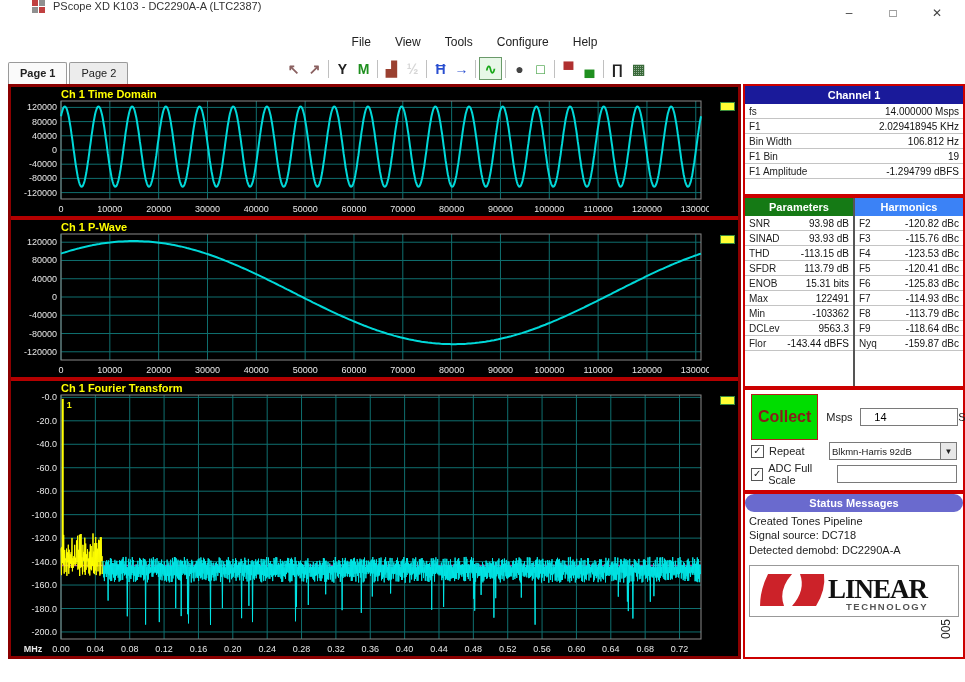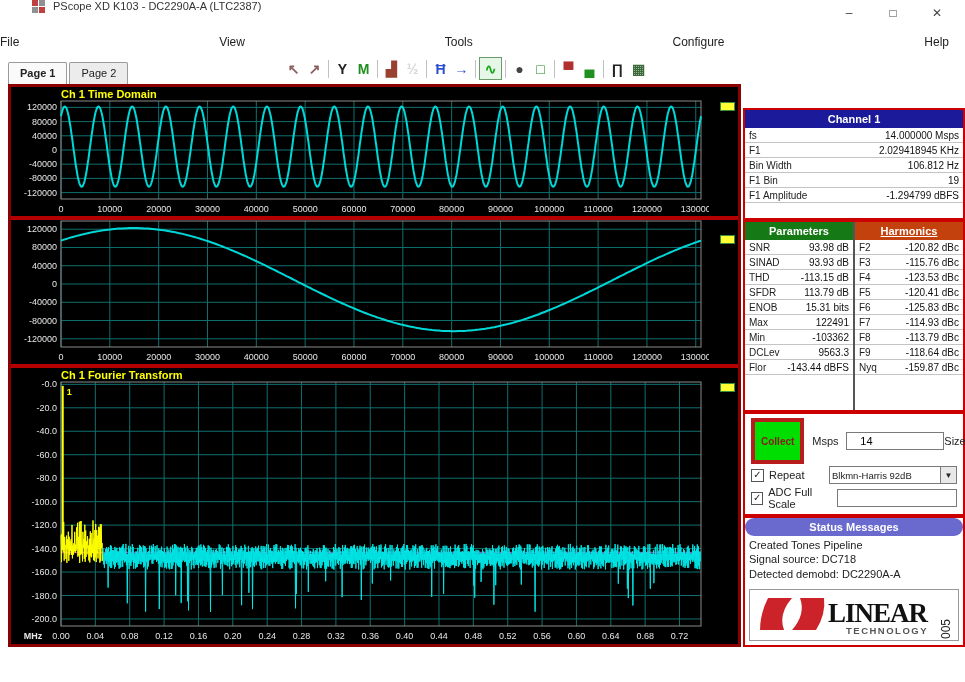--- a/index.html
+++ b/index.html
@@ -4,56 +4,56 @@
 <style>
   html,body{margin:0;padding:0;}
   body{width:965px;height:682px;background:#ffffff;font-family:"Liberation Sans",sans-serif;position:relative;overflow:hidden;}
   
   .titlebar{display:flex;align-items:flex-start;height:30px;padding-left:32px;background:#fff;}
   .app-icon{width:14px;height:14px;display:grid;grid-template-columns:6px 6px;grid-template-rows:6px 6px;gap:1px;}
   .app-icon i{display:block;}
   .title-text{font-size:11px;color:#333;margin-left:7px;}
   .win-controls{margin-left:auto;display:flex;margin-right:6px;}
   .win-btn{width:44px;text-align:center;font-size:12px;color:#444;cursor:pointer;line-height:26px;}
-  .menubar{display:flex;justify-content:space-between;gap:24px;padding-right:16px;font-size:12px;color:#222;height:24px;align-items:center;background:#fff;}
+  .menubar{display:flex;justify-content:center;gap:24px;padding-right:16px;font-size:12px;color:#222;height:24px;align-items:center;background:#fff;}
   .menu-item{cursor:pointer;}
   .tabrow{height:30px;position:relative;display:flex;align-items:flex-end;padding-left:8px;background:#fff;}
   .tab{font-size:11px;padding:4px 11px 5px;border:1px solid #9a9a9a;border-bottom:none;background:#ececec;margin-right:2px;border-radius:2px 2px 0 0;cursor:pointer;color:#222;}
   .tab.active{background:#fafafa;font-weight:bold;}
   .toolbar{position:absolute;left:283px;top:3px;display:flex;align-items:center;}
   .ticon{width:21px;height:21px;display:flex;align-items:center;justify-content:center;font-size:14px;font-weight:bold;cursor:pointer;}
   .ticon.selected{border:1px solid #6a9a6a;background:#e7f7e7;}
   .ticon.disabled{opacity:.4;}
   .tdiv{width:1px;height:18px;background:#c0c0c0;margin:0 3px;}
   
   .main{display:flex;align-items:stretch;padding-left:8px;}
   .charts{width:760px;background:#000;border:3px solid #8b0000;display:flex;flex-direction:column;box-sizing:border-box;}
   .chart{position:relative;background:#000;}
   .chart-title{height:13px;padding-left:50px;color:#ffff00;font-size:11px;font-weight:bold;line-height:14px;}
   .chart svg{display:block;}
   .indicator{position:absolute;right:3px;top:15px;width:13px;height:7px;background:#ffff33;border:1px solid #3a8a3a;cursor:pointer;}
   .cdivider{height:4px;background:#b40000;}
   
-  .rightpanel{width:222px;margin-left:2px;display:flex;flex-direction:column;box-sizing:border-box;margin-top:24px;}
+  .rightpanel{width:222px;margin-left:2px;display:flex;flex-direction:column;box-sizing:border-box;}
   .rp-box{border:2px solid #cc0000;background:#fff;box-sizing:border-box;}
   .rp-header{color:#fff;text-align:center;font-size:11px;font-weight:bold;padding:3px 0;}
   .hdr-navy{background:#1a1a9a;}
   .hdr-green{background:#157a15;}
-  .hdr-red{background:#c2410c;text-decoration:underline;}
+  .hdr-red{background:#3b82f6;}
   .hdr-purple{background:#6a6ace;border-radius:9px;}
   .trow{display:flex;justify-content:space-between;font-size:10px;padding:2px 4px 1px;border-bottom:1px solid #c4c4c4;color:#111;}
   .trow .tl{color:#222;}
   .trow .tv{text-align:right;}
   .ph-wrap{display:flex;}
   .ph-col{flex:1;min-width:0;}
   .ph-col.second{border-left:2px solid #555;}
   
   .collect{padding:4px 6px;font-size:11px;color:#222;}
   .c-top{display:flex;}
-  .collect-btn{background:#00dd00;color:#8b1a1a;font-weight:bold;font-size:10px;width:84px;height:46px;border:4px solid #b91c1c;cursor:pointer;font-family:"Liberation Sans",sans-serif;}
+  .collect-btn{background:#00dd00;color:#8b1a1a;font-weight:bold;font-size:16px;width:84px;height:46px;border:1px solid #b91c1c;cursor:pointer;font-family:"Liberation Sans",sans-serif;}
   .c-right{flex:1;margin-left:8px;display:flex;flex-direction:row;justify-content:center;}
   .c-row{display:flex;align-items:center;margin:2px 0;}
   .c-lab{width:34px;}
   .tin{border:1px solid #7a7a7a;background:#fff;font-size:11px;padding:1px 13px;height:14px;font-family:"Liberation Sans",sans-serif;}
   .msps-in{width:70px;}
   .size-combo{display:flex;align-items:center;border:0;}
   .dd-btn{width:15px;height:15px;border:1px solid #7a7a7a;background:#e8e8e8;font-size:8px;display:flex;align-items:center;justify-content:center;cursor:pointer;}
   .size-val{width:62px;text-align:right;font-size:11px;border:1px solid #bbb;border-left:none;height:13px;padding:1px 3px;}
   .cb{width:11px;height:11px;border:1px solid #555;background:#fff;display:inline-flex;align-items:center;justify-content:center;font-size:10px;margin-right:5px;cursor:pointer;line-height:1;}
   .win-combo{display:flex;align-items:center;border:1px solid #7a7a7a;height:16px;width:126px;margin-left:auto;}
@@ -167,20 +167,21 @@
           <text x="489.453125" y="112" text-anchor="middle" fill="#e6e6e6" font-size="9">90000</text>
           <text x="538.28125" y="112" text-anchor="middle" fill="#e6e6e6" font-size="9">100000</text>
           <text x="587.109375" y="112" text-anchor="middle" fill="#e6e6e6" font-size="9">110000</text>
           <text x="635.9375" y="112" text-anchor="middle" fill="#e6e6e6" font-size="9">120000</text>
           <text x="684.765625" y="112" text-anchor="middle" fill="#e6e6e6" font-size="9">130000</text>
           <polyline points="50.0,16.3 50.5,13.8 51.1,11.7 51.6,10.0 52.1,8.5 52.6,7.5 53.2,6.8 53.7,6.5 54.2,6.6 54.7,7.1 55.3,7.9 55.8,9.2 56.3,10.8 56.8,12.7 57.4,15.0 57.9,17.5 58.4,20.4 58.9,23.5 59.5,26.8 60.0,30.3 60.5,34.0 61.1,37.8 61.6,41.7 62.1,45.6 62.6,49.5 63.2,53.4 63.7,57.3 64.2,61.0 64.7,64.6 65.3,68.0 65.8,71.2 66.3,74.2 66.8,76.9 67.4,79.4 67.9,81.5 68.4,83.2 68.9,84.7 69.5,85.7 70.0,86.4 70.5,86.7 71.1,86.6 71.6,86.1 72.1,85.3 72.6,84.0 73.2,82.4 73.7,80.5 74.2,78.2 74.7,75.7 75.3,72.8 75.8,69.7 76.3,66.4 76.8,62.9 77.4,59.2 77.9,55.4 78.4,51.6 78.9,47.6 79.5,43.7 80.0,39.8 80.5,35.9 81.1,32.2 81.6,28.6 82.1,25.2 82.6,22.0 83.2,19.0 83.7,16.3 84.2,13.8 84.7,11.7 85.3,10.0 85.8,8.5 86.3,7.5 86.8,6.8 87.4,6.5 87.9,6.6 88.4,7.1 88.9,7.9 89.5,9.2 90.0,10.8 90.5,12.7 91.1,15.0 91.6,17.5 92.1,20.4 92.6,23.5 93.2,26.8 93.7,30.3 94.2,34.0 94.7,37.8 95.3,41.7 95.8,45.6 96.3,49.5 96.8,53.4 97.4,57.3 97.9,61.0 98.4,64.6 98.9,68.0 99.5,71.2 100.0,74.2 100.5,76.9 101.1,79.4 101.6,81.5 102.1,83.2 102.6,84.7 103.2,85.7 103.7,86.4 104.2,86.7 104.7,86.6 105.3,86.1 105.8,85.3 106.3,84.0 106.8,82.4 107.4,80.5 107.9,78.2 108.4,75.7 108.9,72.8 109.5,69.7 110.0,66.4 110.5,62.9 111.1,59.2 111.6,55.4 112.1,51.6 112.6,47.6 113.2,43.7 113.7,39.8 114.2,35.9 114.7,32.2 115.3,28.6 115.8,25.2 116.3,22.0 116.8,19.0 117.4,16.3 117.9,13.8 118.4,11.7 118.9,10.0 119.5,8.5 120.0,7.5 120.5,6.8 121.1,6.5 121.6,6.6 122.1,7.1 122.6,7.9 123.2,9.2 123.7,10.8 124.2,12.7 124.7,15.0 125.3,17.5 125.8,20.4 126.3,23.5 126.8,26.8 127.4,30.3 127.9,34.0 128.4,37.8 128.9,41.7 129.5,45.6 130.0,49.5 130.5,53.4 131.1,57.3 131.6,61.0 132.1,64.6 132.6,68.0 133.2,71.2 133.7,74.2 134.2,76.9 134.7,79.4 135.3,81.5 135.8,83.2 136.3,84.7 136.8,85.7 137.4,86.4 137.9,86.7 138.4,86.6 138.9,86.1 139.5,85.3 140.0,84.0 140.5,82.4 141.1,80.5 141.6,78.2 142.1,75.7 142.6,72.8 143.2,69.7 143.7,66.4 144.2,62.9 144.7,59.2 145.3,55.4 145.8,51.6 146.3,47.6 146.8,43.7 147.4,39.8 147.9,35.9 148.4,32.2 148.9,28.6 149.5,25.2 150.0,22.0 150.5,19.0 151.1,16.3 151.6,13.8 152.1,11.7 152.6,10.0 153.2,8.5 153.7,7.5 154.2,6.8 154.7,6.5 155.3,6.6 155.8,7.1 156.3,7.9 156.8,9.2 157.4,10.8 157.9,12.7 158.4,15.0 158.9,17.5 159.5,20.4 160.0,23.5 160.5,26.8 161.1,30.3 161.6,34.0 162.1,37.8 162.6,41.7 163.2,45.6 163.7,49.5 164.2,53.4 164.7,57.3 165.3,61.0 165.8,64.6 166.3,68.0 166.8,71.2 167.4,74.2 167.9,76.9 168.4,79.4 168.9,81.5 169.5,83.2 170.0,84.7 170.5,85.7 171.1,86.4 171.6,86.7 172.1,86.6 172.6,86.1 173.2,85.3 173.7,84.0 174.2,82.4 174.7,80.5 175.3,78.2 175.8,75.7 176.3,72.8 176.8,69.7 177.4,66.4 177.9,62.9 178.4,59.2 178.9,55.4 179.5,51.6 180.0,47.6 180.5,43.7 181.1,39.8 181.6,35.9 182.1,32.2 182.6,28.6 183.2,25.2 183.7,22.0 184.2,19.0 184.7,16.3 185.3,13.8 185.8,11.7 186.3,10.0 186.8,8.5 187.4,7.5 187.9,6.8 188.4,6.5 188.9,6.6 189.5,7.1 190.0,7.9 190.5,9.2 191.1,10.8 191.6,12.7 192.1,15.0 192.6,17.5 193.2,20.4 193.7,23.5 194.2,26.8 194.7,30.3 195.3,34.0 195.8,37.8 196.3,41.7 196.8,45.6 197.4,49.5 197.9,53.4 198.4,57.3 198.9,61.0 199.5,64.6 200.0,68.0 200.5,71.2 201.1,74.2 201.6,76.9 202.1,79.4 202.6,81.5 203.2,83.2 203.7,84.7 204.2,85.7 204.7,86.4 205.3,86.7 205.8,86.6 206.3,86.1 206.8,85.3 207.4,84.0 207.9,82.4 208.4,80.5 208.9,78.2 209.5,75.7 210.0,72.8 210.5,69.7 211.1,66.4 211.6,62.9 212.1,59.2 212.6,55.4 213.2,51.6 213.7,47.6 214.2,43.7 214.7,39.8 215.3,35.9 215.8,32.2 216.3,28.6 216.8,25.2 217.4,22.0 217.9,19.0 218.4,16.3 218.9,13.8 219.5,11.7 220.0,10.0 220.5,8.5 221.1,7.5 221.6,6.8 222.1,6.5 222.6,6.6 223.2,7.1 223.7,7.9 224.2,9.2 224.7,10.8 225.3,12.7 225.8,15.0 226.3,17.5 226.8,20.4 227.4,23.5 227.9,26.8 228.4,30.3 228.9,34.0 229.5,37.8 230.0,41.7 230.5,45.6 231.1,49.5 231.6,53.4 232.1,57.3 232.6,61.0 233.2,64.6 233.7,68.0 234.2,71.2 234.7,74.2 235.3,76.9 235.8,79.4 236.3,81.5 236.8,83.2 237.4,84.7 237.9,85.7 238.4,86.4 238.9,86.7 239.5,86.6 240.0,86.1 240.5,85.3 241.1,84.0 241.6,82.4 242.1,80.5 242.6,78.2 243.2,75.7 243.7,72.8 244.2,69.7 244.7,66.4 245.3,62.9 245.8,59.2 246.3,55.4 246.8,51.6 247.4,47.6 247.9,43.7 248.4,39.8 248.9,35.9 249.5,32.2 250.0,28.6 250.5,25.2 251.1,22.0 251.6,19.0 252.1,16.3 252.6,13.8 253.2,11.7 253.7,10.0 254.2,8.5 254.7,7.5 255.3,6.8 255.8,6.5 256.3,6.6 256.8,7.1 257.4,7.9 257.9,9.2 258.4,10.8 258.9,12.7 259.5,15.0 260.0,17.5 260.5,20.4 261.1,23.5 261.6,26.8 262.1,30.3 262.6,34.0 263.2,37.8 263.7,41.7 264.2,45.6 264.7,49.5 265.3,53.4 265.8,57.3 266.3,61.0 266.8,64.6 267.4,68.0 267.9,71.2 268.4,74.2 268.9,76.9 269.5,79.4 270.0,81.5 270.5,83.2 271.1,84.7 271.6,85.7 272.1,86.4 272.6,86.7 273.2,86.6 273.7,86.1 274.2,85.3 274.7,84.0 275.3,82.4 275.8,80.5 276.3,78.2 276.8,75.7 277.4,72.8 277.9,69.7 278.4,66.4 278.9,62.9 279.5,59.2 280.0,55.4 280.5,51.6 281.1,47.6 281.6,43.7 282.1,39.8 282.6,35.9 283.2,32.2 283.7,28.6 284.2,25.2 284.7,22.0 285.3,19.0 285.8,16.3 286.3,13.8 286.8,11.7 287.4,10.0 287.9,8.5 288.4,7.5 288.9,6.8 289.5,6.5 290.0,6.6 290.5,7.1 291.1,7.9 291.6,9.2 292.1,10.8 292.6,12.7 293.2,15.0 293.7,17.5 294.2,20.4 294.7,23.5 295.3,26.8 295.8,30.3 296.3,34.0 296.8,37.8 297.4,41.7 297.9,45.6 298.4,49.5 298.9,53.4 299.5,57.3 300.0,61.0 300.5,64.6 301.1,68.0 301.6,71.2 302.1,74.2 302.6,76.9 303.2,79.4 303.7,81.5 304.2,83.2 304.7,84.7 305.3,85.7 305.8,86.4 306.3,86.7 306.8,86.6 307.4,86.1 307.9,85.3 308.4,84.0 308.9,82.4 309.5,80.5 310.0,78.2 310.5,75.7 311.1,72.8 311.6,69.7 312.1,66.4 312.6,62.9 313.2,59.2 313.7,55.4 314.2,51.6 314.7,47.6 315.3,43.7 315.8,39.8 316.3,35.9 316.8,32.2 317.4,28.6 317.9,25.2 318.4,22.0 318.9,19.0 319.5,16.3 320.0,13.8 320.5,11.7 321.1,10.0 321.6,8.5 322.1,7.5 322.6,6.8 323.2,6.5 323.7,6.6 324.2,7.1 324.7,7.9 325.3,9.2 325.8,10.8 326.3,12.7 326.8,15.0 327.4,17.5 327.9,20.4 328.4,23.5 328.9,26.8 329.5,30.3 330.0,34.0 330.5,37.8 331.1,41.7 331.6,45.6 332.1,49.5 332.6,53.4 333.2,57.3 333.7,61.0 334.2,64.6 334.7,68.0 335.3,71.2 335.8,74.2 336.3,76.9 336.8,79.4 337.4,81.5 337.9,83.2 338.4,84.7 338.9,85.7 339.5,86.4 340.0,86.7 340.5,86.6 341.1,86.1 341.6,85.3 342.1,84.0 342.6,82.4 343.2,80.5 343.7,78.2 344.2,75.7 344.7,72.8 345.3,69.7 345.8,66.4 346.3,62.9 346.8,59.2 347.4,55.4 347.9,51.6 348.4,47.6 348.9,43.7 349.5,39.8 350.0,35.9 350.5,32.2 351.1,28.6 351.6,25.2 352.1,22.0 352.6,19.0 353.2,16.3 353.7,13.8 354.2,11.7 354.7,10.0 355.3,8.5 355.8,7.5 356.3,6.8 356.8,6.5 357.4,6.6 357.9,7.1 358.4,7.9 358.9,9.2 359.5,10.8 360.0,12.7 360.5,15.0 361.1,17.5 361.6,20.4 362.1,23.5 362.6,26.8 363.2,30.3 363.7,34.0 364.2,37.8 364.7,41.7 365.3,45.6 365.8,49.5 366.3,53.4 366.8,57.3 367.4,61.0 367.9,64.6 368.4,68.0 368.9,71.2 369.5,74.2 370.0,76.9 370.5,79.4 371.1,81.5 371.6,83.2 372.1,84.7 372.6,85.7 373.2,86.4 373.7,86.7 374.2,86.6 374.7,86.1 375.3,85.3 375.8,84.0 376.3,82.4 376.8,80.5 377.4,78.2 377.9,75.7 378.4,72.8 378.9,69.7 379.5,66.4 380.0,62.9 380.5,59.2 381.1,55.4 381.6,51.6 382.1,47.6 382.6,43.7 383.2,39.8 383.7,35.9 384.2,32.2 384.7,28.6 385.3,25.2 385.8,22.0 386.3,19.0 386.8,16.3 387.4,13.8 387.9,11.7 388.4,10.0 388.9,8.5 389.5,7.5 390.0,6.8 390.5,6.5 391.1,6.6 391.6,7.1 392.1,7.9 392.6,9.2 393.2,10.8 393.7,12.7 394.2,15.0 394.7,17.5 395.3,20.4 395.8,23.5 396.3,26.8 396.8,30.3 397.4,34.0 397.9,37.8 398.4,41.7 398.9,45.6 399.5,49.5 400.0,53.4 400.5,57.3 401.1,61.0 401.6,64.6 402.1,68.0 402.6,71.2 403.2,74.2 403.7,76.9 404.2,79.4 404.7,81.5 405.3,83.2 405.8,84.7 406.3,85.7 406.8,86.4 407.4,86.7 407.9,86.6 408.4,86.1 408.9,85.3 409.5,84.0 410.0,82.4 410.5,80.5 411.1,78.2 411.6,75.7 412.1,72.8 412.6,69.7 413.2,66.4 413.7,62.9 414.2,59.2 414.7,55.4 415.3,51.6 415.8,47.6 416.3,43.7 416.8,39.8 417.4,35.9 417.9,32.2 418.4,28.6 418.9,25.2 419.5,22.0 420.0,19.0 420.5,16.3 421.1,13.8 421.6,11.7 422.1,10.0 422.6,8.5 423.2,7.5 423.7,6.8 424.2,6.5 424.7,6.6 425.3,7.1 425.8,7.9 426.3,9.2 426.8,10.8 427.4,12.7 427.9,15.0 428.4,17.5 428.9,20.4 429.5,23.5 430.0,26.8 430.5,30.3 431.1,34.0 431.6,37.8 432.1,41.7 432.6,45.6 433.2,49.5 433.7,53.4 434.2,57.3 434.7,61.0 435.3,64.6 435.8,68.0 436.3,71.2 436.8,74.2 437.4,76.9 437.9,79.4 438.4,81.5 438.9,83.2 439.5,84.7 440.0,85.7 440.5,86.4 441.1,86.7 441.6,86.6 442.1,86.1 442.6,85.3 443.2,84.0 443.7,82.4 444.2,80.5 444.7,78.2 445.3,75.7 445.8,72.8 446.3,69.7 446.8,66.4 447.4,62.9 447.9,59.2 448.4,55.4 448.9,51.6 449.5,47.6 450.0,43.7 450.5,39.8 451.1,35.9 451.6,32.2 452.1,28.6 452.6,25.2 453.2,22.0 453.7,19.0 454.2,16.3 454.7,13.8 455.3,11.7 455.8,10.0 456.3,8.5 456.8,7.5 457.4,6.8 457.9,6.5 458.4,6.6 458.9,7.1 459.5,7.9 460.0,9.2 460.5,10.8 461.1,12.7 461.6,15.0 462.1,17.5 462.6,20.4 463.2,23.5 463.7,26.8 464.2,30.3 464.7,34.0 465.3,37.8 465.8,41.7 466.3,45.6 466.8,49.5 467.4,53.4 467.9,57.3 468.4,61.0 468.9,64.6 469.5,68.0 470.0,71.2 470.5,74.2 471.1,76.9 471.6,79.4 472.1,81.5 472.6,83.2 473.2,84.7 473.7,85.7 474.2,86.4 474.7,86.7 475.3,86.6 475.8,86.1 476.3,85.3 476.8,84.0 477.4,82.4 477.9,80.5 478.4,78.2 478.9,75.7 479.5,72.8 480.0,69.7 480.5,66.4 481.1,62.9 481.6,59.2 482.1,55.4 482.6,51.6 483.2,47.6 483.7,43.7 484.2,39.8 484.7,35.9 485.3,32.2 485.8,28.6 486.3,25.2 486.8,22.0 487.4,19.0 487.9,16.3 488.4,13.8 488.9,11.7 489.5,10.0 490.0,8.5 490.5,7.5 491.1,6.8 491.6,6.5 492.1,6.6 492.6,7.1 493.2,7.9 493.7,9.2 494.2,10.8 494.7,12.7 495.3,15.0 495.8,17.5 496.3,20.4 496.8,23.5 497.4,26.8 497.9,30.3 498.4,34.0 498.9,37.8 499.5,41.7 500.0,45.6 500.5,49.5 501.1,53.4 501.6,57.3 502.1,61.0 502.6,64.6 503.2,68.0 503.7,71.2 504.2,74.2 504.7,76.9 505.3,79.4 505.8,81.5 506.3,83.2 506.8,84.7 507.4,85.7 507.9,86.4 508.4,86.7 508.9,86.6 509.5,86.1 510.0,85.3 510.5,84.0 511.1,82.4 511.6,80.5 512.1,78.2 512.6,75.7 513.2,72.8 513.7,69.7 514.2,66.4 514.7,62.9 515.3,59.2 515.8,55.4 516.3,51.6 516.8,47.6 517.4,43.7 517.9,39.8 518.4,35.9 518.9,32.2 519.5,28.6 520.0,25.2 520.5,22.0 521.1,19.0 521.6,16.3 522.1,13.8 522.6,11.7 523.2,10.0 523.7,8.5 524.2,7.5 524.7,6.8 525.3,6.5 525.8,6.6 526.3,7.1 526.8,7.9 527.4,9.2 527.9,10.8 528.4,12.7 528.9,15.0 529.5,17.5 530.0,20.4 530.5,23.5 531.1,26.8 531.6,30.3 532.1,34.0 532.6,37.8 533.2,41.7 533.7,45.6 534.2,49.5 534.7,53.4 535.3,57.3 535.8,61.0 536.3,64.6 536.8,68.0 537.4,71.2 537.9,74.2 538.4,76.9 538.9,79.4 539.5,81.5 540.0,83.2 540.5,84.7 541.1,85.7 541.6,86.4 542.1,86.7 542.6,86.6 543.2,86.1 543.7,85.3 544.2,84.0 544.7,82.4 545.3,80.5 545.8,78.2 546.3,75.7 546.8,72.8 547.4,69.7 547.9,66.4 548.4,62.9 548.9,59.2 549.5,55.4 550.0,51.6 550.5,47.6 551.1,43.7 551.6,39.8 552.1,35.9 552.6,32.2 553.2,28.6 553.7,25.2 554.2,22.0 554.7,19.0 555.3,16.3 555.8,13.8 556.3,11.7 556.8,10.0 557.4,8.5 557.9,7.5 558.4,6.8 558.9,6.5 559.5,6.6 560.0,7.1 560.5,7.9 561.1,9.2 561.6,10.8 562.1,12.7 562.6,15.0 563.2,17.5 563.7,20.4 564.2,23.5 564.7,26.8 565.3,30.3 565.8,34.0 566.3,37.8 566.8,41.7 567.4,45.6 567.9,49.5 568.4,53.4 568.9,57.3 569.5,61.0 570.0,64.6 570.5,68.0 571.1,71.2 571.6,74.2 572.1,76.9 572.6,79.4 573.2,81.5 573.7,83.2 574.2,84.7 574.7,85.7 575.3,86.4 575.8,86.7 576.3,86.6 576.8,86.1 577.4,85.3 577.9,84.0 578.4,82.4 578.9,80.5 579.5,78.2 580.0,75.7 580.5,72.8 581.1,69.7 581.6,66.4 582.1,62.9 582.6,59.2 583.2,55.4 583.7,51.6 584.2,47.6 584.7,43.7 585.3,39.8 585.8,35.9 586.3,32.2 586.8,28.6 587.4,25.2 587.9,22.0 588.4,19.0 588.9,16.3 589.5,13.8 590.0,11.7 590.5,10.0 591.1,8.5 591.6,7.5 592.1,6.8 592.6,6.5 593.2,6.6 593.7,7.1 594.2,7.9 594.7,9.2 595.3,10.8 595.8,12.7 596.3,15.0 596.8,17.5 597.4,20.4 597.9,23.5 598.4,26.8 598.9,30.3 599.5,34.0 600.0,37.8 600.5,41.7 601.1,45.6 601.6,49.5 602.1,53.4 602.6,57.3 603.2,61.0 603.7,64.6 604.2,68.0 604.7,71.2 605.3,74.2 605.8,76.9 606.3,79.4 606.8,81.5 607.4,83.2 607.9,84.7 608.4,85.7 608.9,86.4 609.5,86.7 610.0,86.6 610.5,86.1 611.1,85.3 611.6,84.0 612.1,82.4 612.6,80.5 613.2,78.2 613.7,75.7 614.2,72.8 614.7,69.7 615.3,66.4 615.8,62.9 616.3,59.2 616.8,55.4 617.4,51.6 617.9,47.6 618.4,43.7 618.9,39.8 619.5,35.9 620.0,32.2 620.5,28.6 621.1,25.2 621.6,22.0 622.1,19.0 622.6,16.3 623.2,13.8 623.7,11.7 624.2,10.0 624.7,8.5 625.3,7.5 625.8,6.8 626.3,6.5 626.8,6.6 627.4,7.1 627.9,7.9 628.4,9.2 628.9,10.8 629.5,12.7 630.0,15.0 630.5,17.5 631.1,20.4 631.6,23.5 632.1,26.8 632.6,30.3 633.2,34.0 633.7,37.8 634.2,41.7 634.7,45.6 635.3,49.5 635.8,53.4 636.3,57.3 636.8,61.0 637.4,64.6 637.9,68.0 638.4,71.2 638.9,74.2 639.5,76.9 640.0,79.4 640.5,81.5 641.1,83.2 641.6,84.7 642.1,85.7 642.6,86.4 643.2,86.7 643.7,86.6 644.2,86.1 644.7,85.3 645.3,84.0 645.8,82.4 646.3,80.5 646.8,78.2 647.4,75.7 647.9,72.8 648.4,69.7 648.9,66.4 649.5,62.9 650.0,59.2 650.5,55.4 651.1,51.6 651.6,47.6 652.1,43.7 652.6,39.8 653.2,35.9 653.7,32.2 654.2,28.6 654.7,25.2 655.3,22.0 655.8,19.0 656.3,16.3 656.8,13.8 657.4,11.7 657.9,10.0 658.4,8.5 658.9,7.5 659.5,6.8 660.0,6.5 660.5,6.6 661.1,7.1 661.6,7.9 662.1,9.2 662.6,10.8 663.2,12.7 663.7,15.0 664.2,17.5 664.7,20.4 665.3,23.5 665.8,26.8 666.3,30.3 666.8,34.0 667.4,37.8 667.9,41.7 668.4,45.6 668.9,49.5 669.5,53.4 670.0,57.3 670.5,61.0 671.1,64.6 671.6,68.0 672.1,71.2 672.6,74.2 673.2,76.9 673.7,79.4 674.2,81.5 674.7,83.2 675.3,84.7 675.8,85.7 676.3,86.4 676.8,86.7 677.4,86.6 677.9,86.1 678.4,85.3 678.9,84.0 679.5,82.4 680.0,80.5 680.5,78.2 681.1,75.7 681.6,72.8 682.1,69.7 682.6,66.4 683.2,62.9 683.7,59.2 684.2,55.4 684.7,51.6 685.3,47.6 685.8,43.7 686.3,39.8 686.8,35.9 687.4,32.2 687.9,28.6 688.4,25.2 688.9,22.0 689.5,19.0 690.0,16.3" fill="none" stroke="#00d8d8" stroke-width="2"></polyline>
         </svg>
     </div>
     <div class="cdivider"></div>
     <div class="chart">
+      <div class="chart-title">Ch 1 P-Wave</div>
       <div class="indicator"></div>
       <svg id="svg1" width="698" height="144">
           <line x1="50" x2="50" y1="1" y2="127" stroke="#0f6f6f" stroke-width="1"></line>
           <line x1="98.828125" x2="98.828125" y1="1" y2="127" stroke="#0f6f6f" stroke-width="1"></line>
           <line x1="147.65625" x2="147.65625" y1="1" y2="127" stroke="#0f6f6f" stroke-width="1"></line>
           <line x1="196.484375" x2="196.484375" y1="1" y2="127" stroke="#0f6f6f" stroke-width="1"></line>
           <line x1="245.3125" x2="245.3125" y1="1" y2="127" stroke="#0f6f6f" stroke-width="1"></line>
           <line x1="294.140625" x2="294.140625" y1="1" y2="127" stroke="#0f6f6f" stroke-width="1"></line>
           <line x1="342.96875" x2="342.96875" y1="1" y2="127" stroke="#0f6f6f" stroke-width="1"></line>
           <line x1="391.796875" x2="391.796875" y1="1" y2="127" stroke="#0f6f6f" stroke-width="1"></line>

